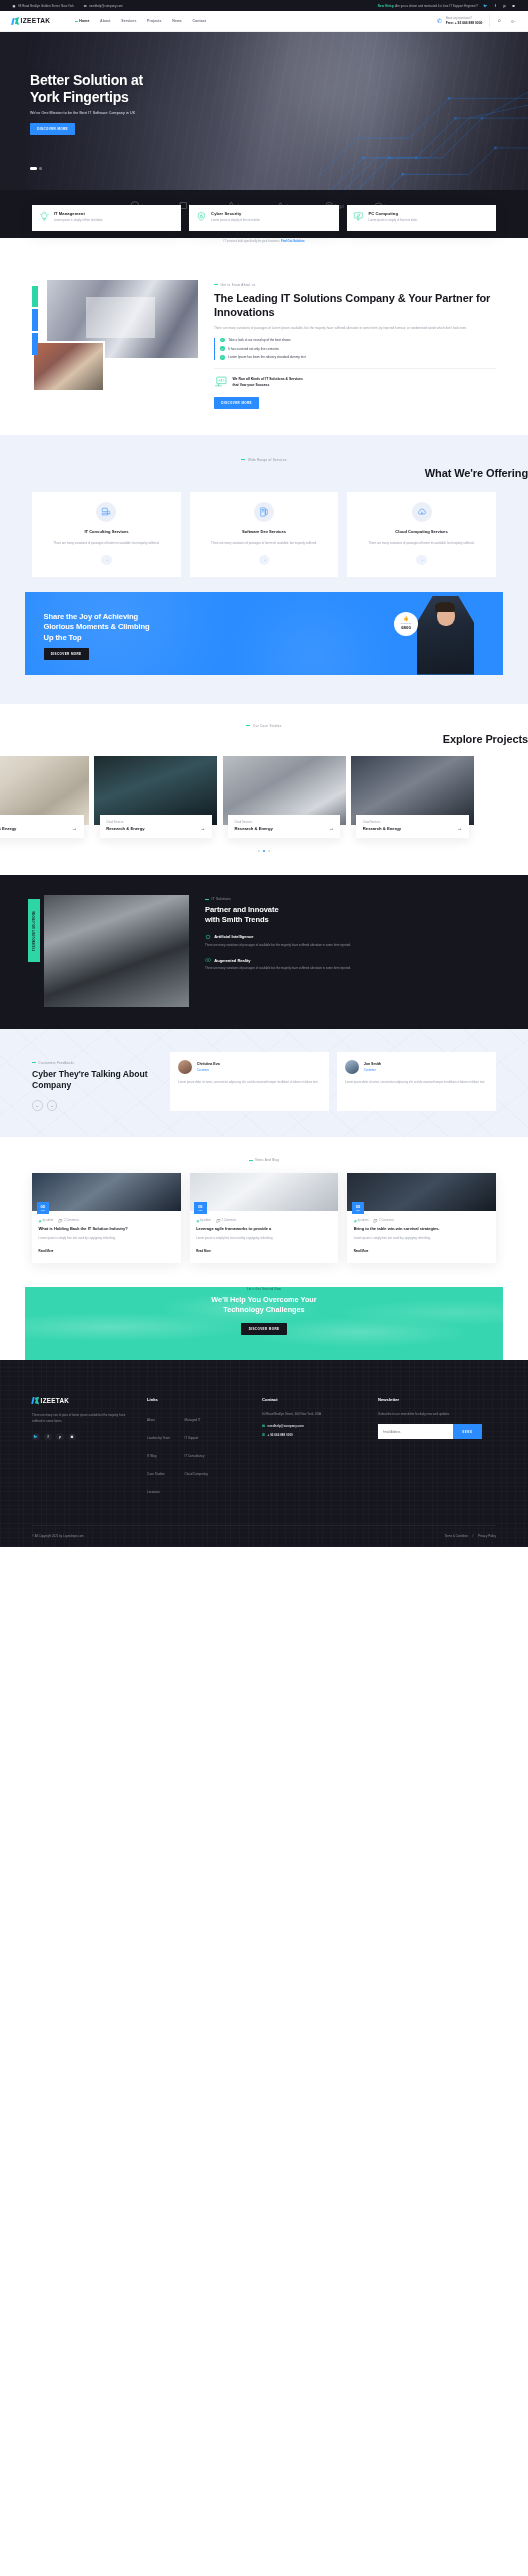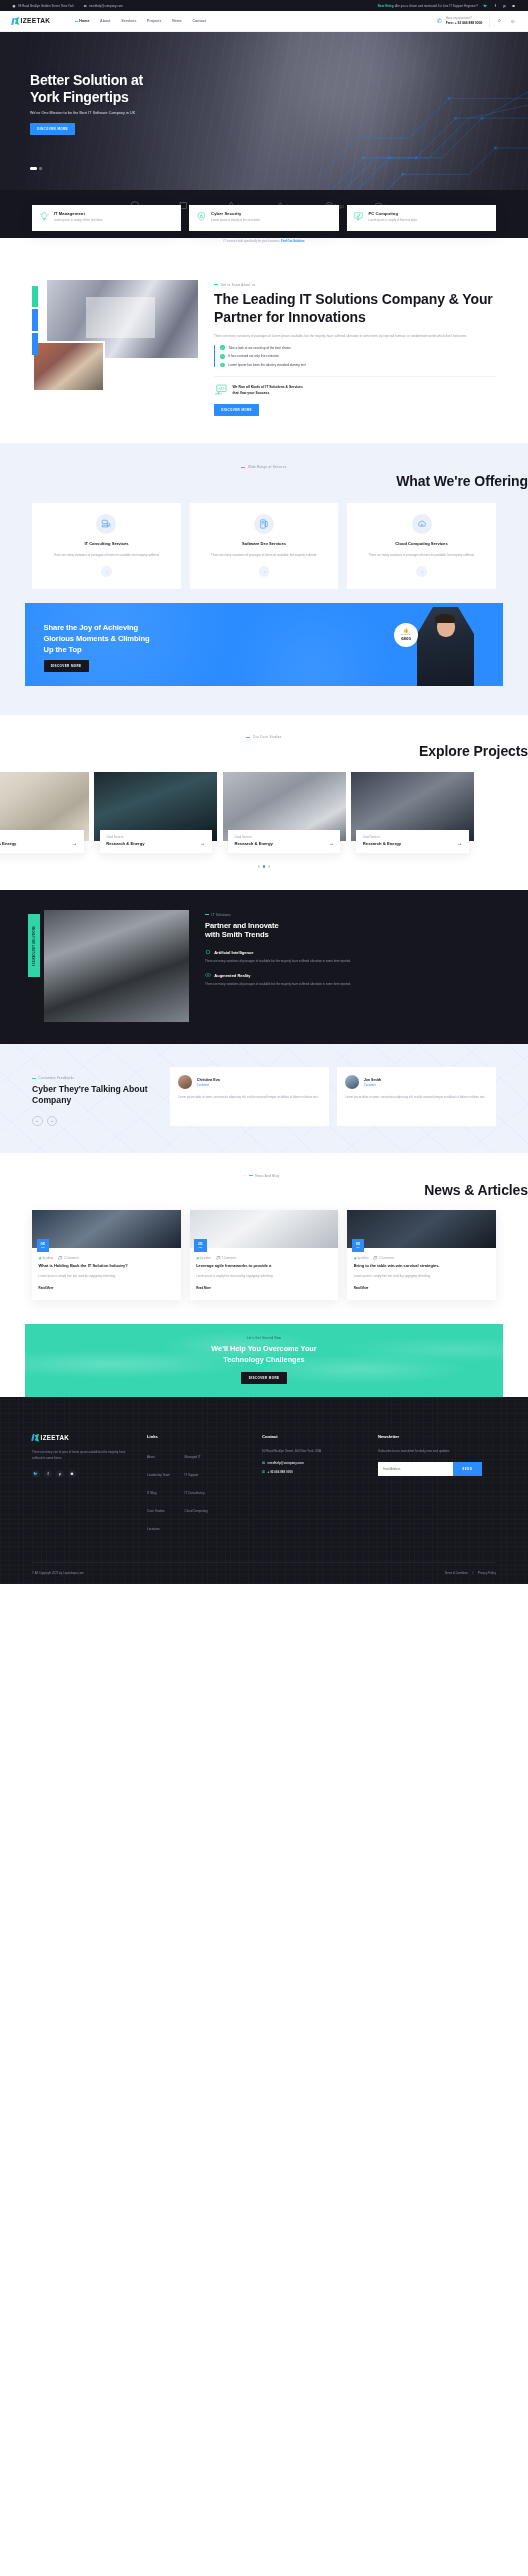--- a/index.html
+++ b/index.html
@@ -84,21 +84,21 @@
   .ab-img2{position:absolute;left:0;top:61px;width:73px;height:51px;
     background:linear-gradient(140deg,#b96a4a 0%,#8c5a52 35%,#d8c2ab 60%,#6d6458 100%);border:2px solid #fff;}
   .ab-bars{position:absolute;left:0;top:5.3px;width:6px;height:69px;display:flex;flex-direction:column;gap:2px;}
   .ab-bars i{display:block;width:100%;flex:1;}
   .ab-bars i:nth-child(1){background:#2fd6a5;}
   .ab-bars i:nth-child(2){background:#2a8cff;}
   .ab-bars i:nth-child(3){background:#2a8cff;}
   .about-body{flex:1;padding-top:2.6px;}
   .eyebrow{font-size:3px;color:#8b8f9b;letter-spacing:0.3px;display:flex;align-items:center;gap:2.6px;margin-bottom:4px;}
   .eyebrow::before{content:"";width:4px;height:0.9px;background:#2fd6a5;display:inline-block;}
-  .h2{font-size:14px;line-height:1.28;font-weight:800;color:#16161e;letter-spacing:-0.1px;}
+  .h2{font-size:11px;line-height:1.28;font-weight:800;color:#16161e;letter-spacing:-0.1px;}
   .para{font-size:3.1px;color:#9aa0ab;line-height:2;margin-top:6px;}
   .checks{margin-top:6.6px;border-left:0.9px solid #2a8cff;padding-left:5.3px;display:flex;flex-direction:column;gap:4px;}
   .chk{display:flex;align-items:center;gap:3.3px;font-size:3.1px;color:#3a3f4c;font-weight:500;}
   .chk .dot{width:4.6px;height:4.6px;border-radius:50%;background:#2fd6a5;color:#fff;font-size:3px;display:flex;align-items:center;justify-content:center;}
   .hr{height:0.7px;background:#eef0f4;margin:8.6px 0 7.3px;}
   .run{display:flex;align-items:center;gap:5.3px;}
   .run-ic{width:13.2px;height:12px;color:#2fd6a5;flex:0 0 13.2px;}
   .run-t{font-size:3.4px;font-weight:700;color:#16161e;line-height:1.85;}
   .about-btn{margin-top:8px;}
 
@@ -192,21 +192,21 @@
   .ndate .m{font-size:2.2px;}
   .ncard-b{padding:8px 6.6px 8.6px 6.6px;}
   .nmeta{display:flex;gap:5.3px;font-size:2.6px;color:#9aa0ab;margin-bottom:3.3px;}
   .nmeta span{display:flex;align-items:center;gap:1.3px;}
   .nmeta .mi{color:#2fd6a5;font-size:3.3px;}
   .ntitle{font-size:4px;font-weight:700;line-height:1.55;color:#16161e;}
   .nexc{font-size:2.8px;color:#9aa0ab;line-height:2;margin-top:4px;}
   .nmore{font-size:2.9px;font-weight:700;color:#16161e;margin-top:5.3px;display:inline-block;text-decoration:none;}
 
   
-  .gcta{margin:0 25px;background:#35d6b0;height:73px;position:relative;overflow:hidden;display:flex;flex-direction:column;align-items:center;justify-content:center;}
+  .gcta{margin:0 25px;background:#35d6b0;height:73px;position:relative;overflow:hidden;display:flex;flex-direction:column;align-items:center;justify-content:flex-start;}
   .gcta::before{content:"";position:absolute;inset:0;background:
     radial-gradient(ellipse at 18% 55%,rgba(255,255,255,.22),transparent 26%),
     radial-gradient(ellipse at 45% 30%,rgba(255,255,255,.18),transparent 22%),
     radial-gradient(ellipse at 70% 62%,rgba(255,255,255,.20),transparent 24%),
     radial-gradient(ellipse at 90% 35%,rgba(255,255,255,.15),transparent 20%);}
   .gc-eye{position:relative;font-size:2.9px;color:#0d5f4c;letter-spacing:0.3px;margin-bottom:4px;}
   .gc-h{position:relative;font-size:7.3px;line-height:1.42;font-weight:800;color:#fff;text-align:center;}
   .gc-btn{position:relative;margin-top:7.3px;background:#16161e;}
 
   
@@ -661,21 +661,20 @@
           </div>
           <div class="tc-q">Lorem ipsum dolor sit amet, consectetur adipiscing elit, sed do eiusmod tempor incididunt ut labore et dolore text.</div>
         </div>
       </div>
     </div>
   </div>
 
   <div class="news">
     <div class="center">
       <div class="eyebrow c">News And Blog</div>
-      <h2 class="h2">News &amp; Articles</h2>
     </div>
     <div class="news-grid">
       <div class="ncard">
         <div class="ncard-img n1"></div>
         <div class="ndate">
           <span class="d">05</span>
           <span class="m">Jan</span>
         </div>
         <div class="ncard-b">
           <div class="nmeta">

